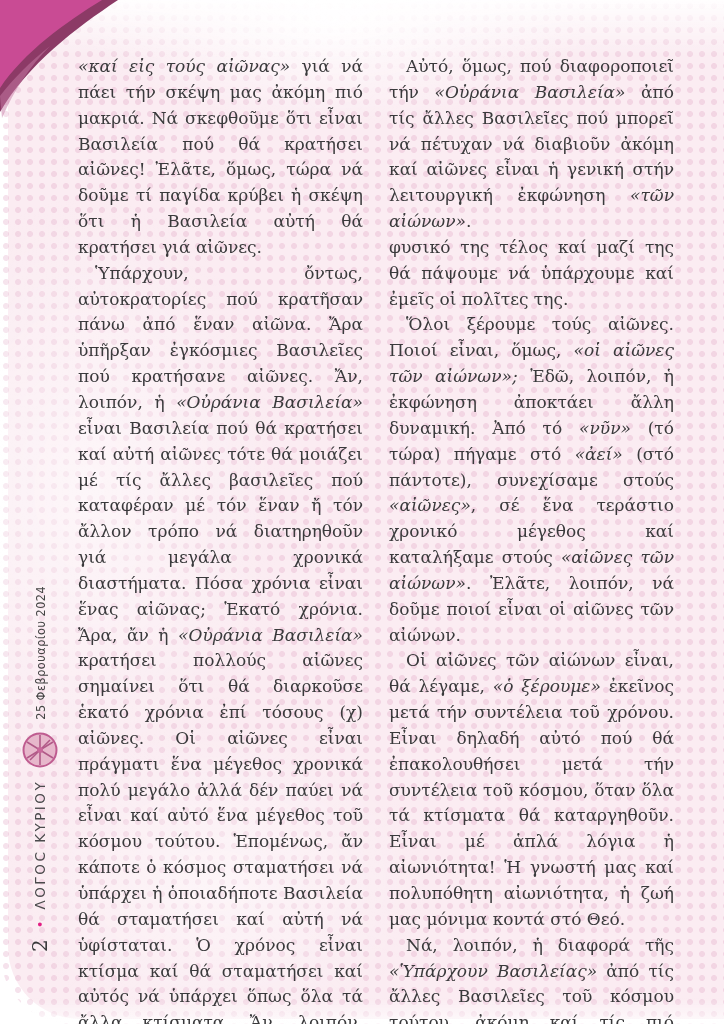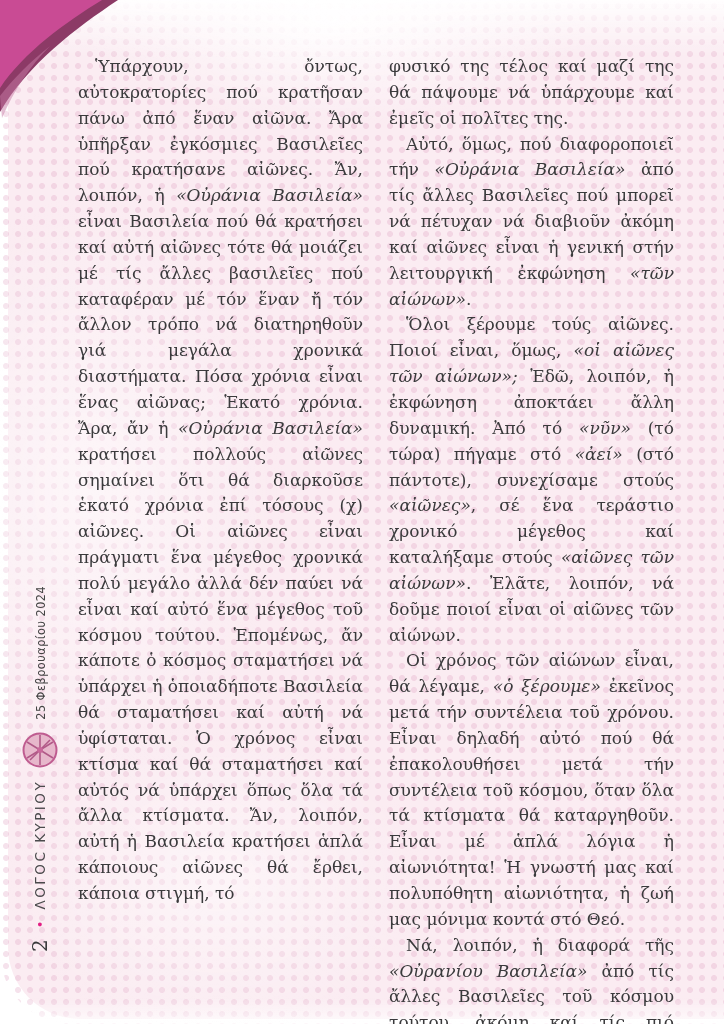--- a/index.html
+++ b/index.html
@@ -82,28 +82,29 @@
 <div class="clouds"></div>
 
 <svg class="swoosh" width="190" height="170" viewBox="0 0 190 170" aria-hidden="true">
   <path d="M0,0 L118,0 C76,28 28,64 0,112 Z" fill="#8c3a66"></path>
   <path d="M0,0 L102,0 C66,22 24,52 0,88 Z" fill="#c94b94"></path>
   <path d="M0,96 C14,78 30,62 50,46 C30,66 14,90 2,118 Z" fill="#c77ba5" opacity="0.5"></path>
 </svg>
 
 <div class="columns">
   <div class="col">
+      <p class="para"><em>«καί εἰς τούς αἰῶνας»</em><span> γιά νά πάει τήν σκέψη μας ἀκόμη πιό μακριά. Νά σκεφθοῦμε ὅτι εἶναι Βασιλεία πού θά κρατήσει αἰῶνες! Ἐλᾶτε, ὅμως, τώρα νά δοῦμε τί παγίδα κρύβει ἡ σκέψη ὅτι ἡ Βασιλεία αὐτή θά κρατήσει γιά αἰῶνες.</span></p>
       <p class="para indent"><span>Ὑπάρχουν, ὄντως, αὐτοκρατορίες πού κρατῆσαν πάνω ἀπό ἕναν αἰῶνα. Ἄρα ὑπῆρξαν ἐγκόσμιες Βασιλεῖες πού κρατήσανε αἰῶνες. Ἄν, λοιπόν, ἡ </span><em>«Οὐράνια Βασιλεία»</em><span> εἶναι Βασιλεία πού θά κρατήσει καί αὐτή αἰῶνες τότε θά μοιάζει μέ τίς ἄλλες βασιλεῖες πού καταφέραν μέ τόν ἕναν ἤ τόν ἄλλον τρόπο νά διατηρηθοῦν γιά μεγάλα χρονικά διαστήματα. Πόσα χρόνια εἶναι ἕνας αἰῶνας; Ἑκατό χρόνια. Ἄρα, ἄν ἡ </span><em>«Οὐράνια Βασιλεία»</em><span> κρατήσει πολλούς αἰῶνες σημαίνει ὅτι θά διαρκοῦσε ἑκατό χρόνια ἐπί τόσους (χ) αἰῶνες. Οἱ αἰῶνες εἶναι πράγματι ἕνα μέγεθος χρονικά πολύ μεγάλο ἀλλά δέν παύει νά εἶναι καί αὐτό ἕνα μέγεθος τοῦ κόσμου τούτου. Ἑπομένως, ἄν κάποτε ὁ κόσμος σταματήσει νά ὑπάρχει ἡ ὁποιαδήποτε Βασιλεία θά σταματήσει καί αὐτή νά ὑφίσταται. Ὁ χρόνος εἶναι κτίσμα καί θά σταματήσει καί αὐτός νά ὑπάρχει ὅπως ὅλα τά ἄλλα κτίσματα. Ἄν, λοιπόν, αὐτή ἡ Βασιλεία κρατήσει ἁπλά κάποιους αἰῶνες θά ἔρθει, κάποια στιγμή, τό</span></p>
     </div>
   <div class="col">
+      <p class="para indent"><span>Αὐτό, ὅμως, πού διαφοροποιεῖ τήν </span><em>«Οὐράνια Βασιλεία»</em><span> ἀπό τίς ἄλλες Βασιλεῖες πού μπορεῖ νά πέτυχαν νά διαβιοῦν ἀκόμη καί αἰῶνες εἶναι ἡ γενική στήν λειτουργική ἐκφώνηση </span><em>«τῶν αἰώνων»</em><span>.</span></p>
       <p class="para"><span>φυσικό της τέλος καί μαζί της θά πάψουμε νά ὑπάρχουμε καί ἐμεῖς οἱ πολῖτες της.</span></p>
-      <p class="para indent"><span>Αὐτό, ὅμως, πού διαφοροποιεῖ τήν </span><em>«Οὐράνια Βασιλεία»</em><span> ἀπό τίς ἄλλες Βασιλεῖες πού μπορεῖ νά πέτυχαν νά διαβιοῦν ἀκόμη καί αἰῶνες εἶναι ἡ γενική στήν λειτουργική ἐκφώνηση </span><em>«τῶν αἰώνων»</em><span>.</span></p>
       <p class="para indent"><span>Ὅλοι ξέρουμε τούς αἰῶνες. Ποιοί εἶναι, ὅμως, </span><em>«οἱ αἰῶνες τῶν αἰώνων»;</em><span> Ἐδῶ, λοιπόν, ἡ ἐκφώνηση ἀποκτάει ἄλλη δυναμική. Ἀπό τό </span><em>«νῦν»</em><span> (τό τώρα) πήγαμε στό </span><em>«ἀεί»</em><span> (στό πάντοτε), συνεχίσαμε στούς </span><em>«αἰῶνες»</em><span>, σέ ἕνα τεράστιο χρονικό μέγεθος καί καταλήξαμε στούς </span><em>«αἰῶνες τῶν αἰώνων»</em><span>. Ἐλᾶτε, λοιπόν, νά δοῦμε ποιοί εἶναι οἱ αἰῶνες τῶν αἰώνων.</span></p>
-      <p class="para indent"><span>Οἱ χρόνος τῶν αἰώνων εἶναι, θά λέγαμε, </span><em>«ὁ ξέρουμε»</em><span> ἐκεῖνος μετά τήν συντέλεια τοῦ χρόνου. Εἶναι δηλαδή αὐτό πού θά ἐπακολουθήσει μετά τήν συντέλεια τοῦ κόσμου, ὅταν ὅλα τά κτίσματα θά καταργηθοῦν. Εἶναι μέ ἁπλά λόγια ἡ αἰωνιότητα! Ἡ γνωστή μας καί πολυπόθητη αἰωνιότητα, ἡ ζωή μας μόνιμα κοντά στό Θεό.</span></p>
-      <p class="para indent"><span>Νά, λοιπόν, ἡ διαφορά τῆς </span><em>«Οὐρανίου Βασιλεία»</em><span> ἀπό τίς ἄλλες Βασιλεῖες τοῦ κόσμου τούτου, ἀκόμη καί τίς πιό πετυχημένες πού διήρκησαν ἀρκετούς αἰῶνες καί</span></p>
+      <p class="para indent"><span>Οἱ αἰῶνες τῶν αἰώνων εἶναι, θά λέγαμε, </span><em>«ὁ ξέρουμε»</em><span> ἐκεῖνος μετά τήν συντέλεια τοῦ χρόνου. Εἶναι δηλαδή αὐτό πού θά ἐπακολουθήσει μετά τήν συντέλεια τοῦ κόσμου, ὅταν ὅλα τά κτίσματα θά καταργηθοῦν. Εἶναι μέ ἁπλά λόγια ἡ αἰωνιότητα! Ἡ γνωστή μας καί πολυπόθητη αἰωνιότητα, ἡ ζωή μας μόνιμα κοντά στό Θεό.</span></p>
+      <p class="para indent"><span>Νά, λοιπόν, ἡ διαφορά τῆς </span><em>«Ὑπάρχουν Βασιλείας»</em><span> ἀπό τίς ἄλλες Βασιλεῖες τοῦ κόσμου τούτου, ἀκόμη καί τίς πιό πετυχημένες πού διήρκησαν ἀρκετούς αἰῶνες καί</span></p>
     </div>
 </div>
 
 <div class="spine">
   <span class="page-num">2</span>
   <span class="spine-bullet">•</span>
   <span class="masthead">ΛΟΓΟϹ ΚΥΡΙΟΥ</span>
   <span class="logo-wrap">
     <svg width="38" height="38" viewBox="0 0 38 38" aria-hidden="true">
       <circle cx="19" cy="19" r="16.5" fill="#e7b7cb" stroke="#bf5c90" stroke-width="2"></circle>

